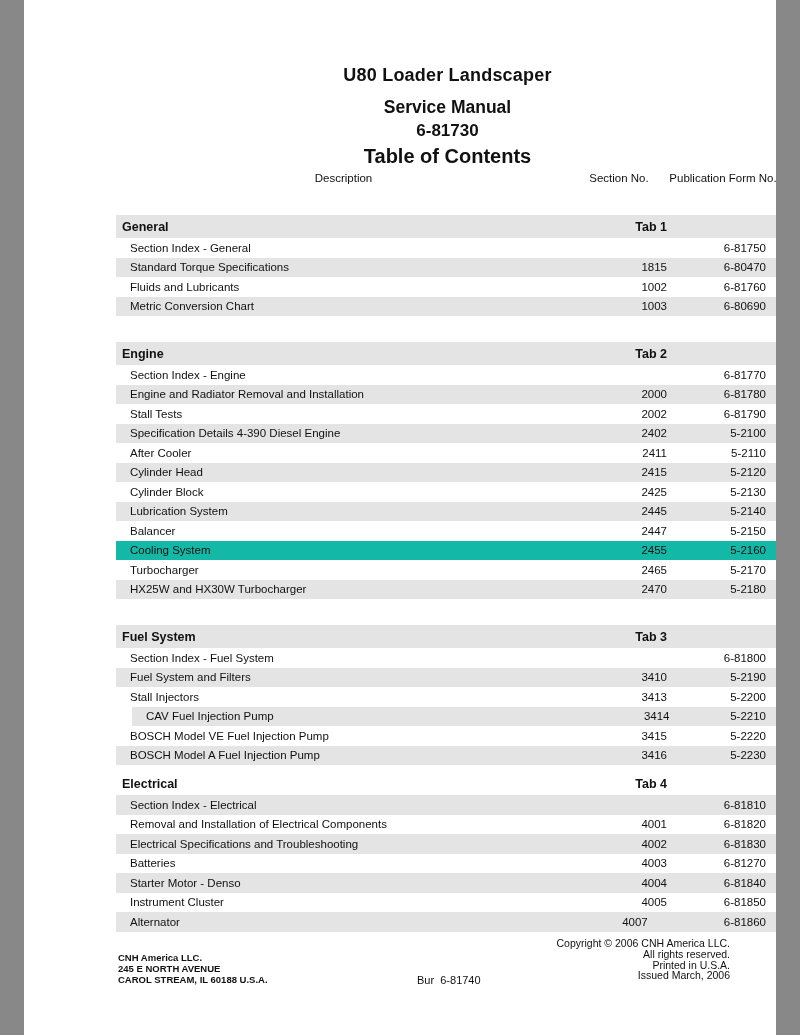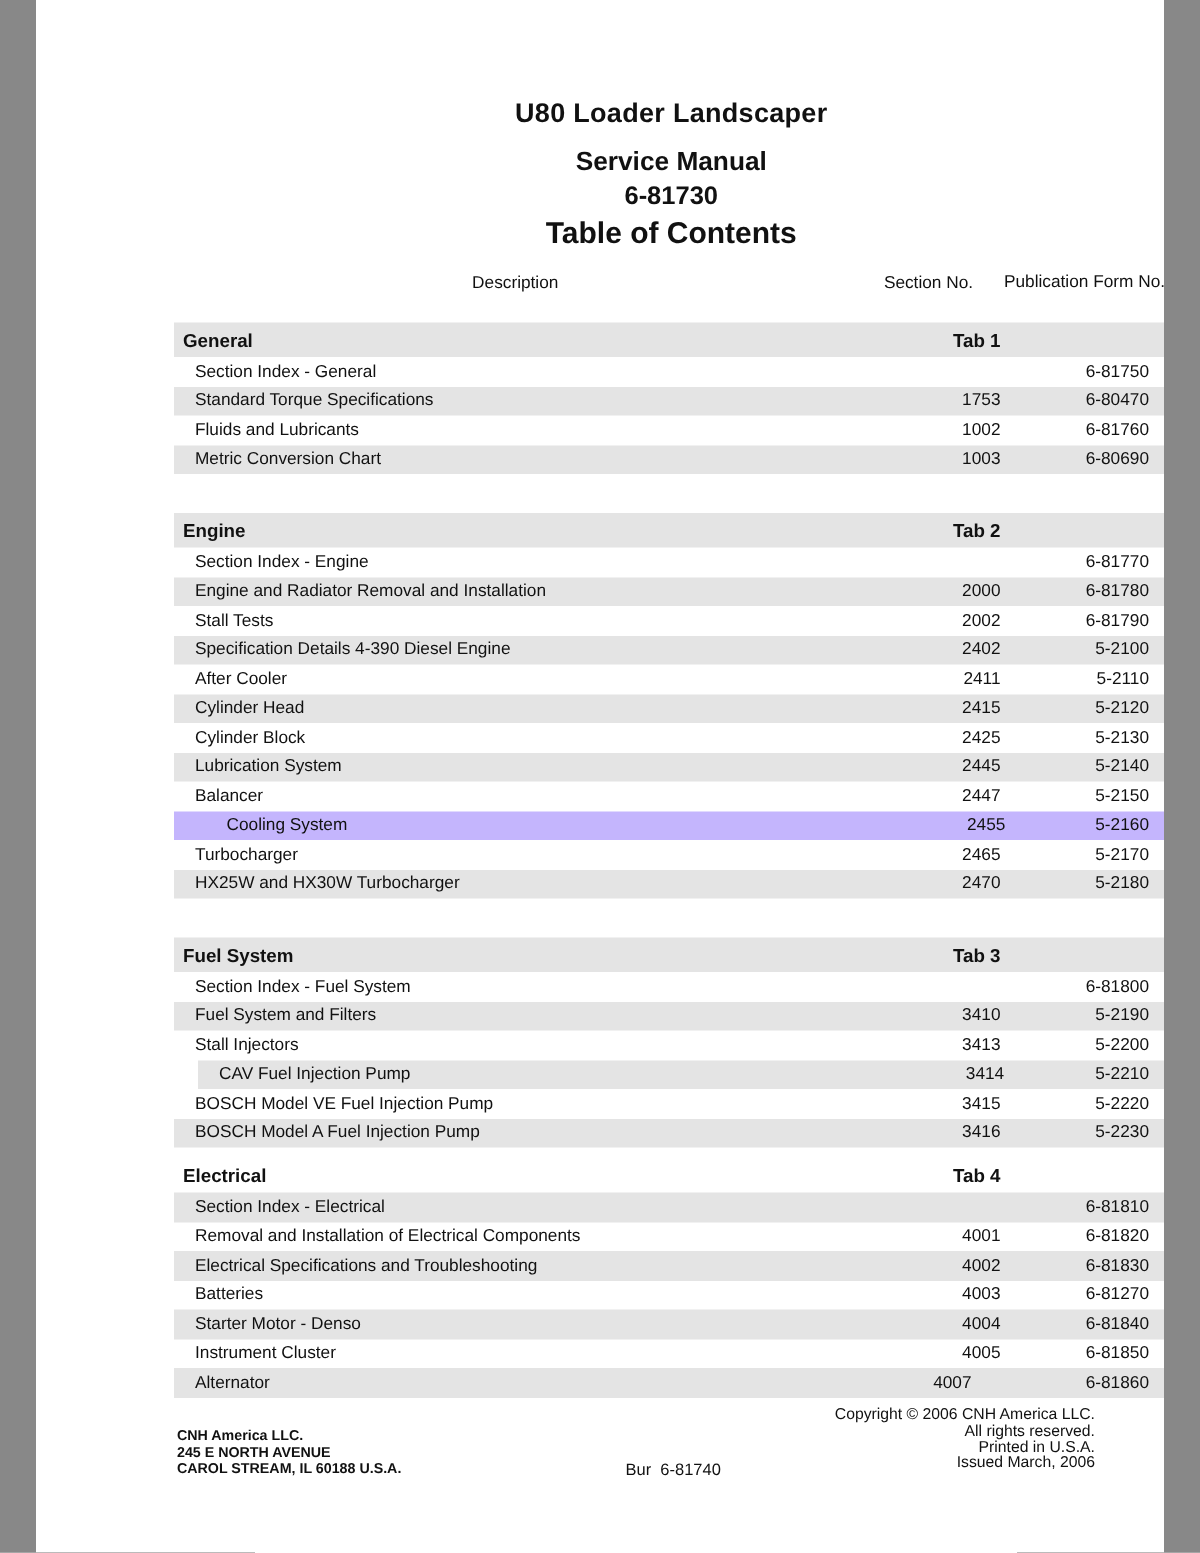--- a/index.html
+++ b/index.html
@@ -19,21 +19,21 @@
   .titles { position: absolute; left: 92px; width: 663px; top: 0; text-align: center; }
   .title-line { position: absolute; left: 0; width: 100%; font-weight: bold; }
   .t-product { top: 65px;  font-size: 18px; letter-spacing: 0.2px; }
   .t-type    { top: 97px;  font-size: 17.5px; }
   .t-number  { top: 121px; font-size: 17px; }
   .t-toc     { top: 145px; font-size: 20px; }
 
   
   .colhead {
     position: absolute; left: 92px; top: 172px; width: 663px; height: 34px;
-    display: flex; align-items: center; font-size: 11.5px;
+    display: flex; align-items: flex-start; font-size: 11.5px;
   }
   .ch-desc { width: 455px; text-align: center; }
   .ch-sec  { width: 96px;  text-align: center; }
   .ch-pub  { width: 112px; text-align: center; line-height: 13.5px; }
 
   
   .toc { position: absolute; left: 92px; top: 215px; width: 663px; }
   .toc-section + .toc-section { margin-top: 26px; }
   .toc-section.tight { margin-top: 7px; }
 
@@ -91,21 +91,21 @@
           <div class="cell-sec">Tab 1</div>
           <div class="cell-pub"></div>
         </div>
         <div class="trow">
           <div class="cell-desc">Section Index - General</div>
           <div class="cell-sec"></div>
           <div class="cell-pub">6-81750</div>
         </div>
         <div class="trow shaded" style="background: rgb(228, 228, 228);">
           <div class="cell-desc">Standard Torque Specifications</div>
-          <div class="cell-sec">1753</div>
+          <div class="cell-sec">1815</div>
           <div class="cell-pub">6-80470</div>
         </div>
         <div class="trow">
           <div class="cell-desc">Fluids and Lubricants</div>
           <div class="cell-sec">1002</div>
           <div class="cell-pub">6-81760</div>
         </div>
         <div class="trow shaded" style="background: rgb(228, 228, 228);">
           <div class="cell-desc">Metric Conversion Chart</div>
           <div class="cell-sec">1003</div>
@@ -156,21 +156,21 @@
         <div class="trow shaded" style="background: rgb(228, 228, 228);">
           <div class="cell-desc">Lubrication System</div>
           <div class="cell-sec">2445</div>
           <div class="cell-pub">5-2140</div>
         </div>
         <div class="trow">
           <div class="cell-desc">Balancer</div>
           <div class="cell-sec">2447</div>
           <div class="cell-pub">5-2150</div>
         </div>
-        <div class="trow shaded" style="background: #c4b5fd; padding-left: 21px;">
+        <div class="trow shaded" style="background: #14b8a6;">
           <div class="cell-desc">Cooling System</div>
           <div class="cell-sec">2455</div>
           <div class="cell-pub">5-2160</div>
         </div>
         <div class="trow">
           <div class="cell-desc">Turbocharger</div>
           <div class="cell-sec">2465</div>
           <div class="cell-pub">5-2170</div>
         </div>
         <div class="trow shaded" style="background: rgb(228, 228, 228);">

